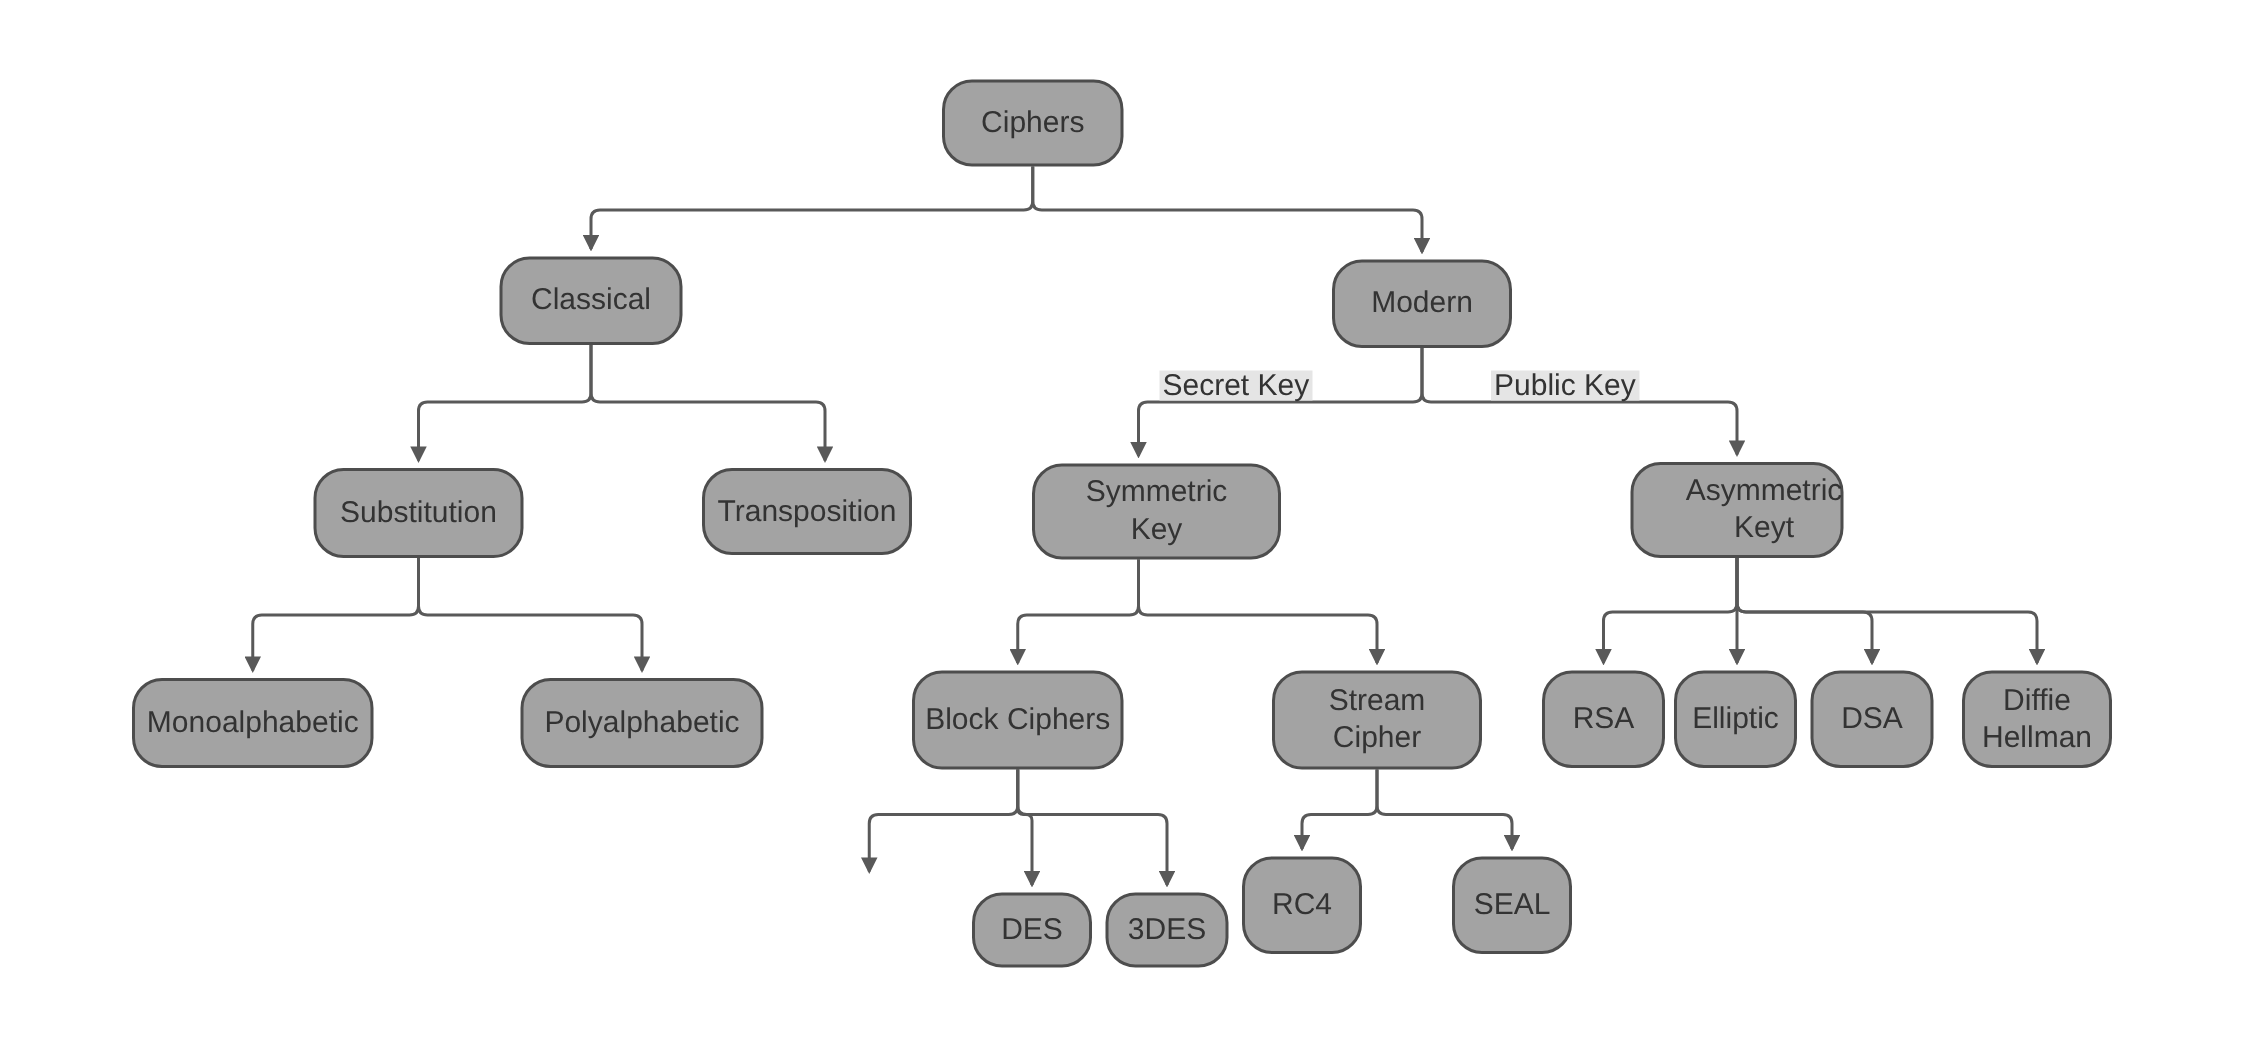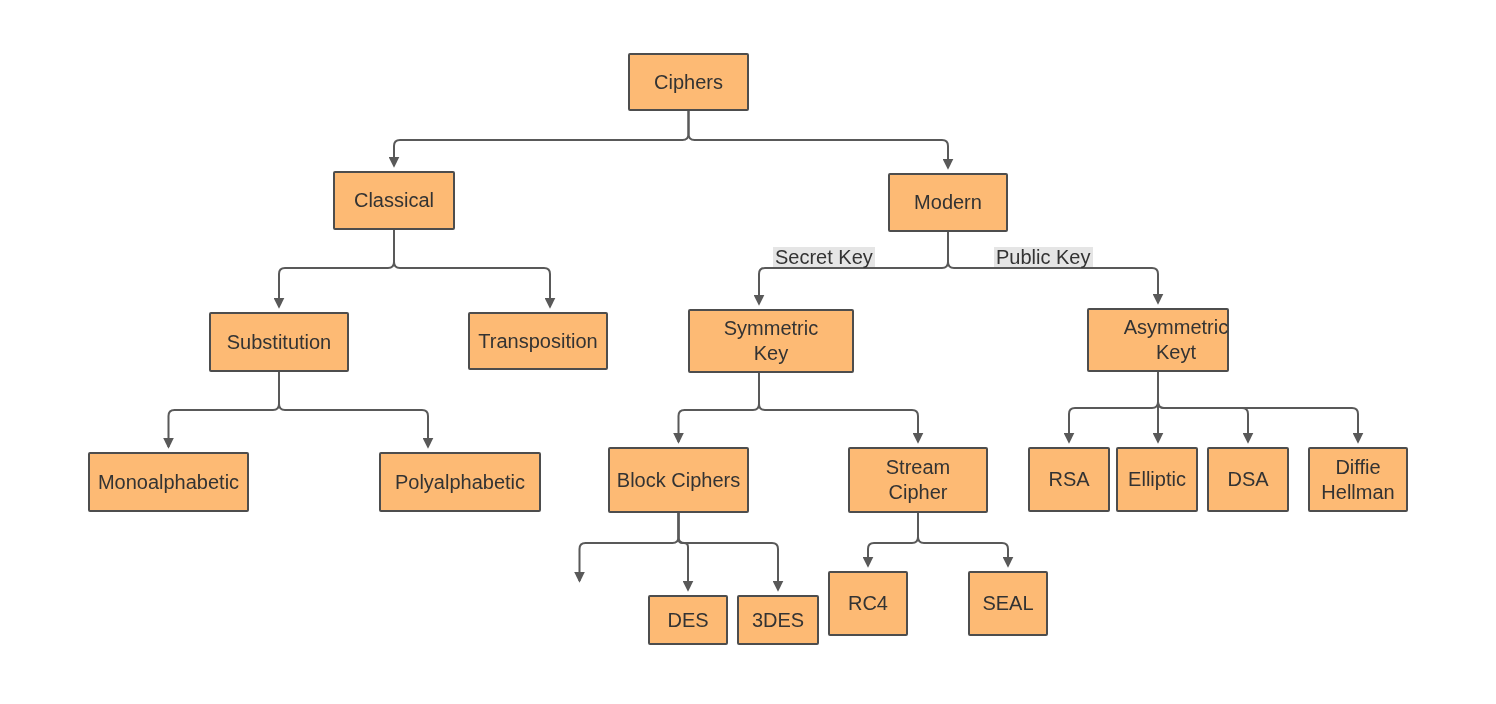--- a/index.html
+++ b/index.html
@@ -19,22 +19,22 @@
     position: absolute;
     left: 0;
     top: 0;
     width: 1496px;
     height: 704px;
   }
   .node {
     position: absolute;
     box-sizing: border-box;
     border: 2.5px solid #4d4d4d;
-    border-radius: 2px;
-    background: #fdba74;
+    border-radius: 20px;
+    background: #a3a3a3;
     display: flex;
     align-items: center;
     justify-content: center;
     text-align: center;
     color: #333333;
     font-size: 20px;
     line-height: 1.25;
   }
   .node-label {
     white-space: pre-line;
@@ -123,21 +123,21 @@
 
   <div class="node" style="left:1087px; top:308px; width:142px; height:64px;padding-left:36px;">
     <span class="node-label">Asymmetric
 Keyt</span>
   </div>
 
   <div class="node" style="left:88px; top:452px; width:161px; height:60px;">
     <span class="node-label">Monoalphabetic</span>
   </div>
 
-  <div class="node" style="left:347px; top:452px; width:162px; height:60px;margin-left:32px;">
+  <div class="node" style="left:347px; top:452px; width:162px; height:60px;">
     <span class="node-label">Polyalphabetic</span>
   </div>
 
   <div class="node" style="left:608px; top:447px; width:141px; height:66px;">
     <span class="node-label">Block Ciphers</span>
   </div>
 
   <div class="node" style="left:848px; top:447px; width:140px; height:66px;">
     <span class="node-label">Stream
 Cipher</span>

